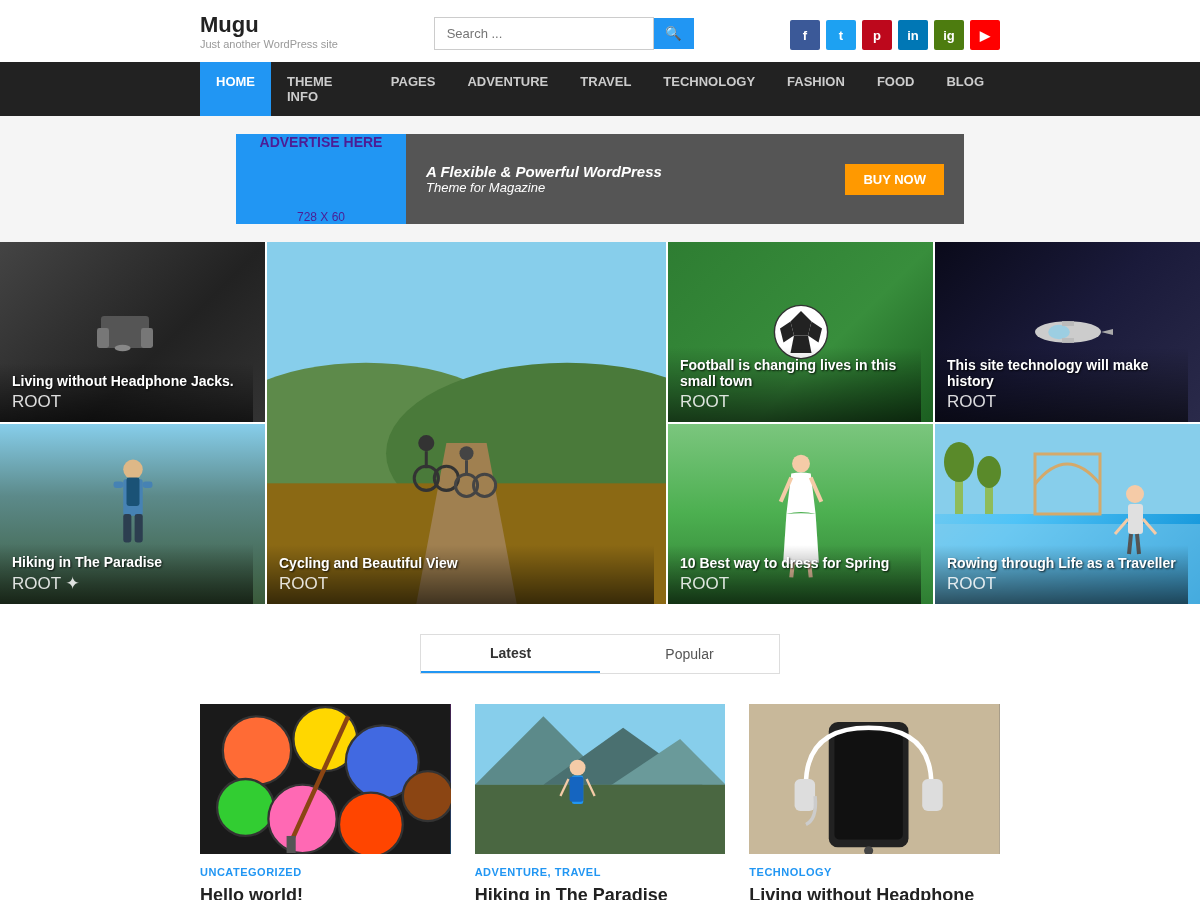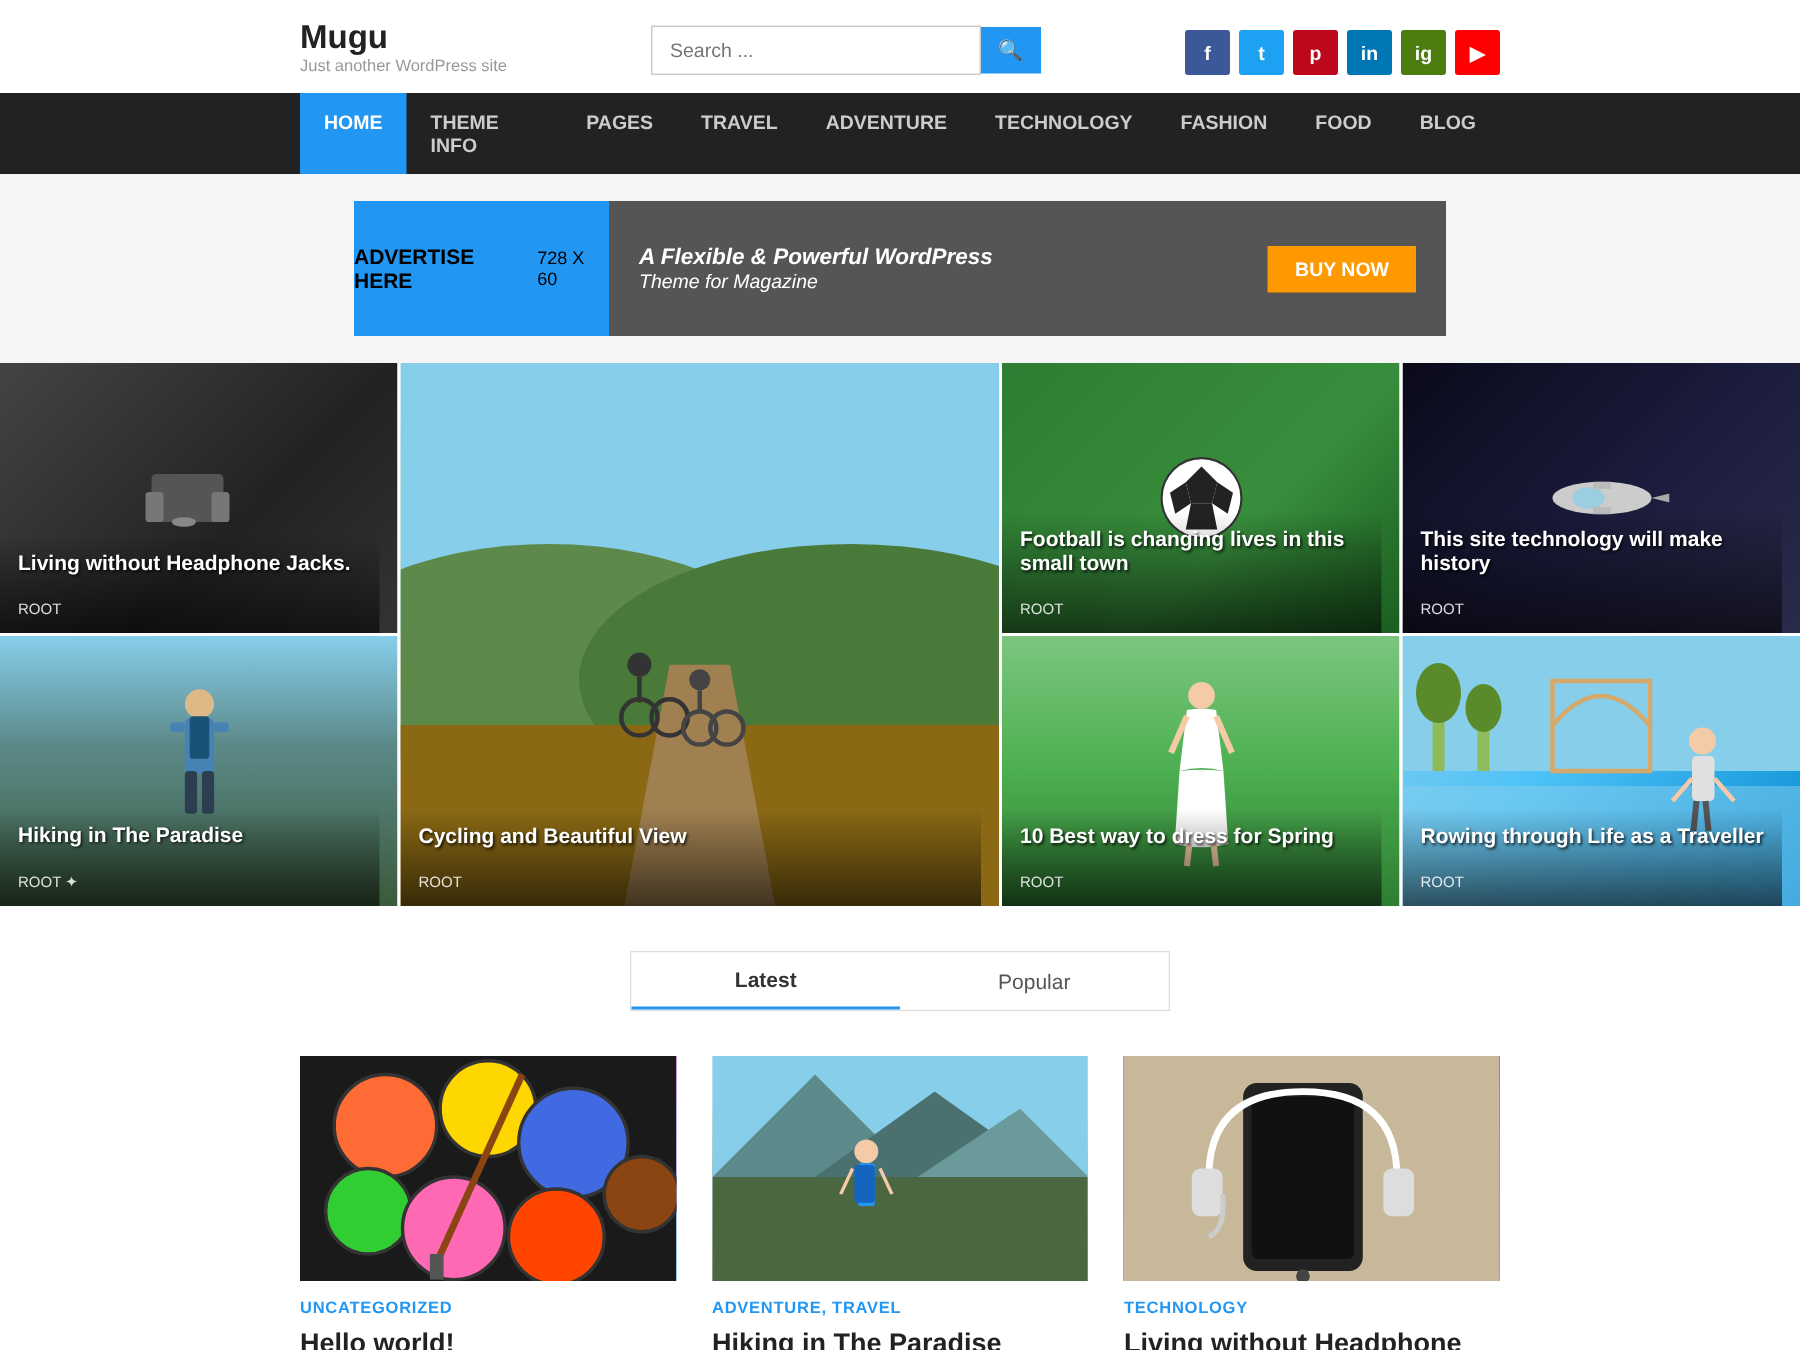--- a/index.html
+++ b/index.html
@@ -22,31 +22,31 @@
     .si-yt { background: #ff0000; }
 
     
     nav { background: #222; display: flex; padding: 0 200px; }
     nav a { color: #ccc; text-decoration: none; padding: 12px 16px; font-size: 13px; font-weight: bold; text-transform: uppercase; display: block; }
     nav a.active { background: #2196F3; color: #fff; }
 
     
     .banner { display: flex; justify-content: center; padding: 18px 0; background: #f5f5f5; }
     .banner-inner { width: 728px; height: 90px; display: flex; align-items: center; overflow: hidden; }
-    .banner-left { background: #2196F3; width: 170px; height: 90px; display: flex; align-items: center; justify-content: space-between; color: #000000; }
+    .banner-left { background: #2196F3; width: 170px; height: 90px; display: flex; flex-direction: column; align-items: center; justify-content: space-between; color: #4c1d95; }
     .banner-left .ah { font-size: 14px; font-weight: bold; }
     .banner-left .sz { font-size: 12px; }
     .banner-mid { background: #555; flex: 1; height: 90px; display: flex; align-items: center; justify-content: space-between; padding: 0 20px; }
     .banner-mid-text { color: #fff; }
     .banner-mid-text .line1 { font-style: italic; font-size: 15px; font-weight: bold; }
     .banner-mid-text .line2 { font-style: italic; font-size: 13px; }
     .buy-btn { background: #f90; color: #fff; padding: 8px 18px; font-weight: bold; cursor: pointer; border: none; font-size: 13px; }
     .grid-overlay { position: absolute; bottom: 0; left: 0; right: 12px; padding: 10px 12px; background: linear-gradient(transparent, rgba(0,0,0,0.6)); }
     .grid-title { color: #fff; font-size: 14px; font-weight: bold; text-shadow: 1px 1px 2px rgba(0,0,0,0.8); }
-    .grid-author { color: rgba(255,255,255,0.85); font-size: 10px; margin-top: 18px; text-transform: uppercase; }
+    .grid-author { color: rgba(255,255,255,0.85); font-size: 17px; margin-top: 3px; text-transform: uppercase; }
 
     
     .tabs-section { padding: 30px 200px 20px; }
     .tabs { display: flex; justify-content: center; gap: 0; border: 1px solid #ddd; width: 360px; margin: 0 auto; }
     .tab { flex: 1; padding: 10px 0; text-align: center; cursor: pointer; font-size: 14px; color: #555; background: #fff; border: none; }
     .tab.active { background: #fff; font-weight: bold; color: #333; border-bottom: 2px solid #2196F3; }
 
     
     .cards-section { padding: 10px 200px 40px; display: grid; grid-template-columns: repeat(3, 1fr); gap: 24px; }
     .card { background: #fff; }
@@ -85,22 +85,22 @@
     <div class="social-icon si-li">in</div>
     <div class="social-icon si-ig">ig</div>
     <div class="social-icon si-yt">▶</div>
   </div>
 </div>
 
 <nav>
   <a href="#" class="active">HOME</a>
   <a href="#">THEME INFO</a>
   <a href="#">PAGES</a>
+  <a href="#">ADVENTURE</a>
   <a href="#">TRAVEL</a>
-  <a href="#">ADVENTURE</a>
   <a href="#">TECHNOLOGY</a>
   <a href="#">FASHION</a>
   <a href="#">FOOD</a>
   <a href="#">BLOG</a>
 </nav>
 
 <div class="banner">
   <div class="banner-inner">
     <div class="banner-left">
       <span class="ah">ADVERTISE HERE</span>

